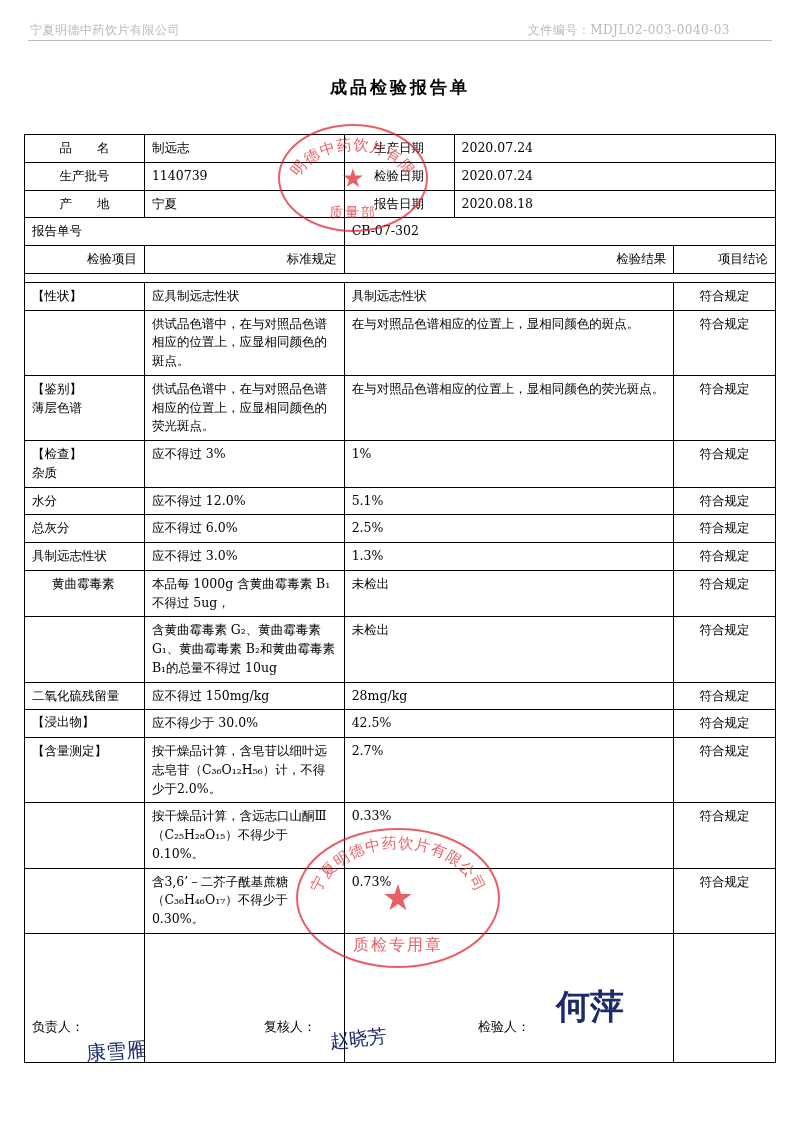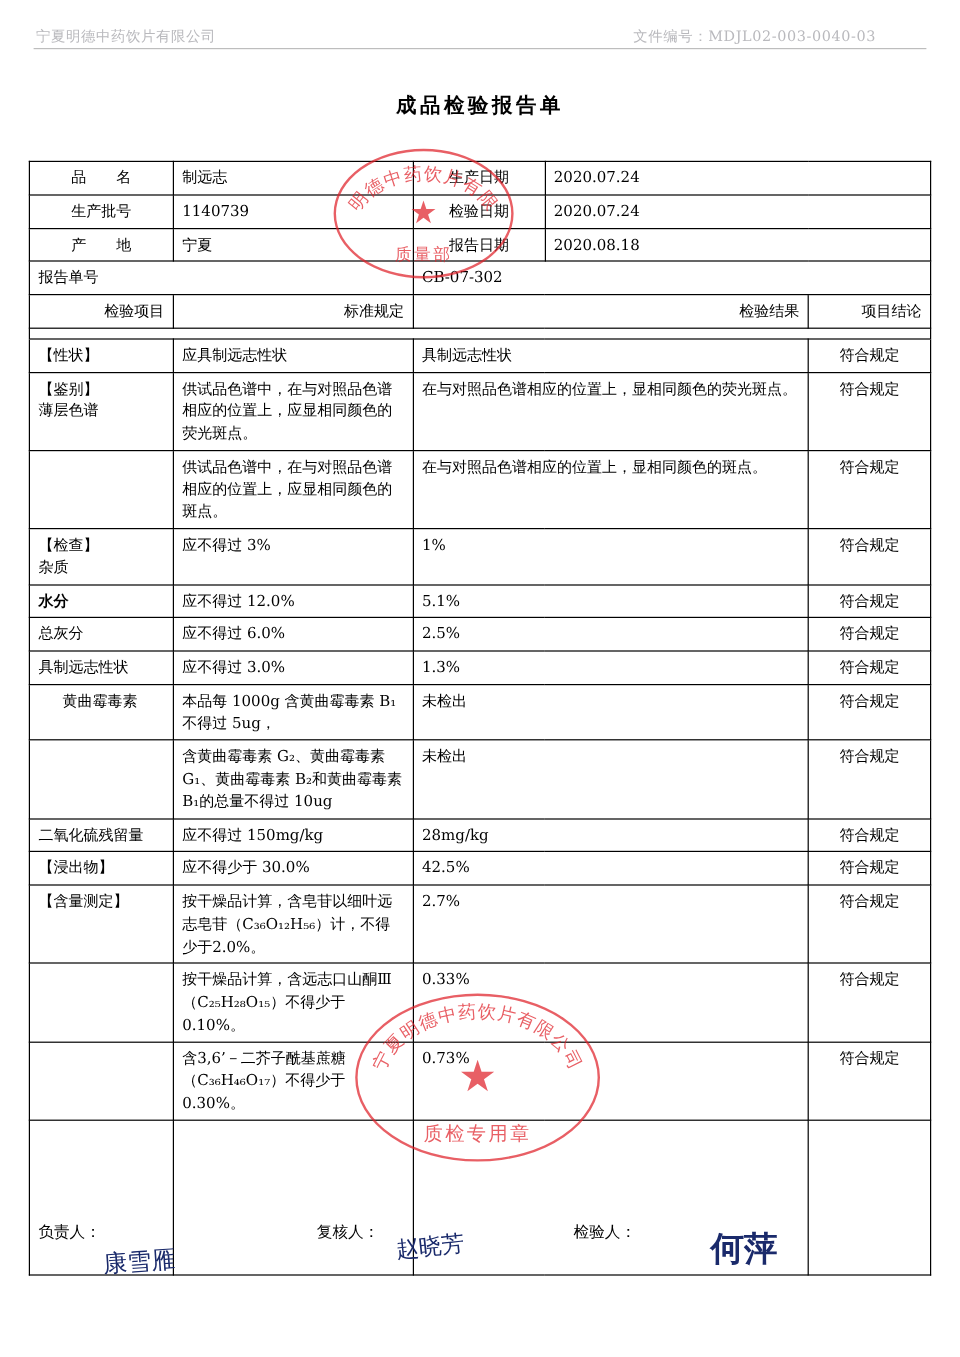--- a/index.html
+++ b/index.html
@@ -165,21 +165,21 @@
   #stamp-bottom {
     left: 296px;
     top: 828px;
     width: 200px;
     height: 136px;
   }
   #stamp-bottom .star { font-size: 36px; }
 
   .sig1 { left: 86px; top: 1038px; font-size: 20px; transform: rotate(-4deg); }
   .sig2 { left: 330px; top: 1026px; font-size: 19px; transform: rotate(-6deg); }
-  .sig3 { left: 556px; top: 1022px; font-size: 28px; font-weight: bold; margin-left: 36px; }
+  .sig3 { left: 556px; top: 984px; font-size: 34px; font-weight: bold; }
 </style>
 </head>
 <body>
 
 <div class="page">
 
   <div class="top-strip">
     <span>宁夏明德中药饮片有限公司</span>
     <span class="right">文件编号：MDJL02-003-0040-03</span>
   </div>
@@ -231,41 +231,41 @@
       </tr>
     </tbody>
     <tbody id="rows-body">
         <tr>
           <td style="white-space: pre-line;">【性状】</td>
           <td>应具制远志性状</td>
           <td colspan="2">具制远志性状</td>
           <td class="center">符合规定</td>
         </tr>
         <tr>
+          <td style="white-space: pre-line;"></td>
+          <td>供试品色谱中，在与对照品色谱相应的位置上，应显相同颜色的斑点。</td>
+          <td colspan="2">在与对照品色谱相应的位置上，显相同颜色的斑点。</td>
+          <td class="center">符合规定</td>
+        </tr>
+        <tr>
           <td style="white-space: pre-line;">【鉴别】
 薄层色谱</td>
           <td>供试品色谱中，在与对照品色谱相应的位置上，应显相同颜色的荧光斑点。</td>
           <td colspan="2">在与对照品色谱相应的位置上，显相同颜色的荧光斑点。</td>
           <td class="center">符合规定</td>
         </tr>
         <tr>
-          <td style="white-space: pre-line;"></td>
-          <td>供试品色谱中，在与对照品色谱相应的位置上，应显相同颜色的斑点。</td>
-          <td colspan="2">在与对照品色谱相应的位置上，显相同颜色的斑点。</td>
-          <td class="center">符合规定</td>
-        </tr>
-        <tr>
           <td style="white-space: pre-line;">【检查】
 杂质</td>
           <td>应不得过 3%</td>
           <td colspan="2">1%</td>
           <td class="center">符合规定</td>
         </tr>
         <tr>
-          <td style="white-space: pre-line; font-weight: bold;">水分</td>
+          <td style="white-space: pre-line;">水分</td>
           <td>应不得过 12.0%</td>
           <td colspan="2">5.1%</td>
           <td class="center">符合规定</td>
         </tr>
         <tr>
           <td style="white-space: pre-line;">总灰分</td>
           <td>应不得过 6.0%</td>
           <td colspan="2">2.5%</td>
           <td class="center">符合规定</td>
         </tr>
@@ -287,21 +287,21 @@
           <td colspan="2">未检出</td>
           <td class="center">符合规定</td>
         </tr>
         <tr>
           <td style="white-space: pre-line;">二氧化硫残留量</td>
           <td>应不得过 150mg/kg</td>
           <td colspan="2">28mg/kg</td>
           <td class="center">符合规定</td>
         </tr>
         <tr>
-          <td style="white-space: pre-line;">【浸出物】</td>
+          <td style="white-space: pre-line; font-family: Liberation Mono, monospace;">【浸出物】</td>
           <td>应不得少于 30.0%</td>
           <td colspan="2">42.5%</td>
           <td class="center">符合规定</td>
         </tr>
         <tr>
           <td style="white-space: pre-line;">【含量测定】</td>
           <td>按干燥品计算，含皂苷以细叶远志皂苷（C₃₆O₁₂H₅₆）计，不得少于2.0%。</td>
           <td colspan="2">2.7%</td>
           <td class="center">符合规定</td>
         </tr>

